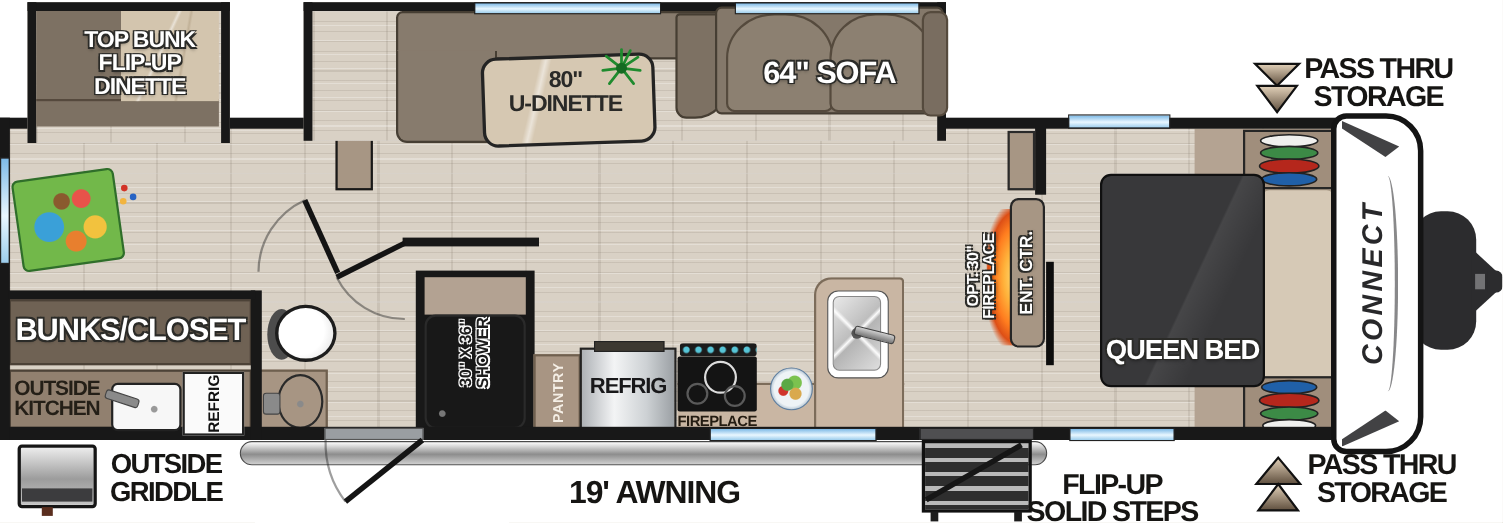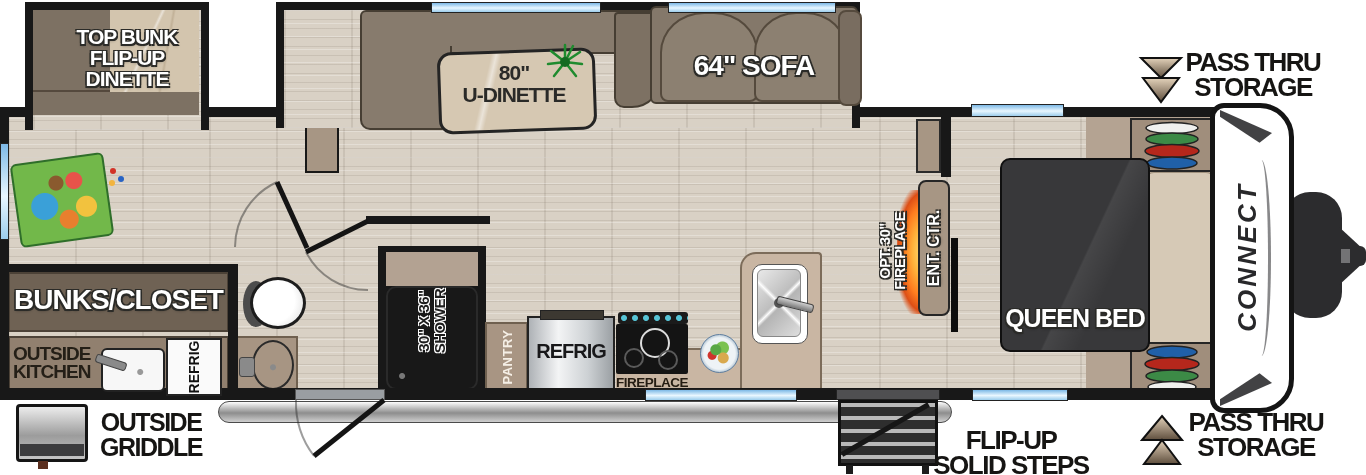--- a/index.html
+++ b/index.html
@@ -302,20 +302,21 @@
   <div class="abs" id="hitchArm"></div>
   <div class="abs" id="coupler"></div>
   <div class="abs" id="couplerNotch"></div>
   <div class="abs" id="cap"></div>
   <div class="abs" id="capSwT"></div>
   <div class="abs" id="capSwB"></div>
   <div class="abs" id="capAccent"></div>
   <div class="abs cent" id="brandLabel">CONNECT</div>
 
   <div class="abs" id="awning"></div>
+  <div class="abs blab cent" id="awningLabel">19' AWNING</div>
   <div class="abs" id="door1Thresh"></div>
   <div class="abs" id="stepsThresh"></div>
   <div class="abs" id="steps"></div>
   <div class="abs" id="stepsRail"></div>
   <div class="abs stepLeg" id="leg1"></div>
   <div class="abs stepLeg" id="leg2"></div>
   <div class="abs ml blab cent" id="stepsLabel">FLIP-UP
 SOLID STEPS</div>
   <div class="abs" id="griddle"></div>
   <div class="abs" id="griddleBand"></div>

